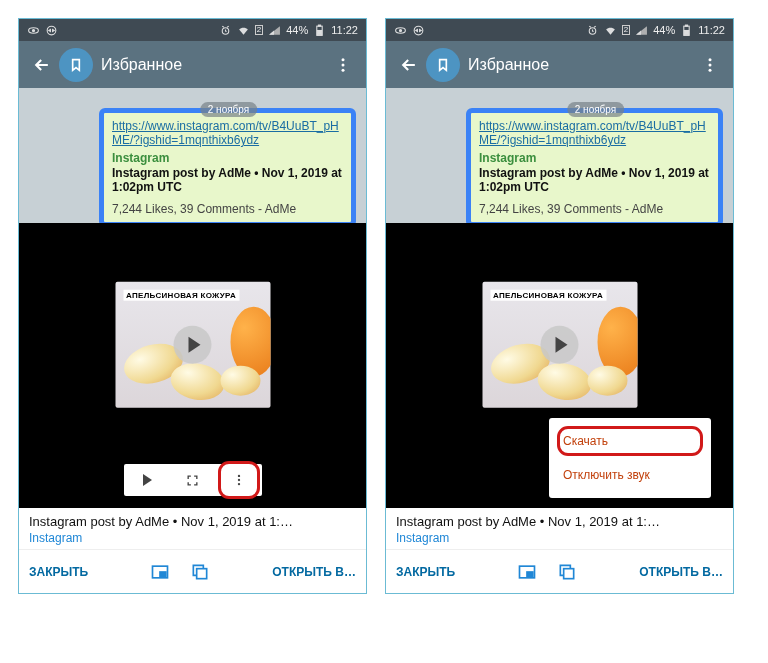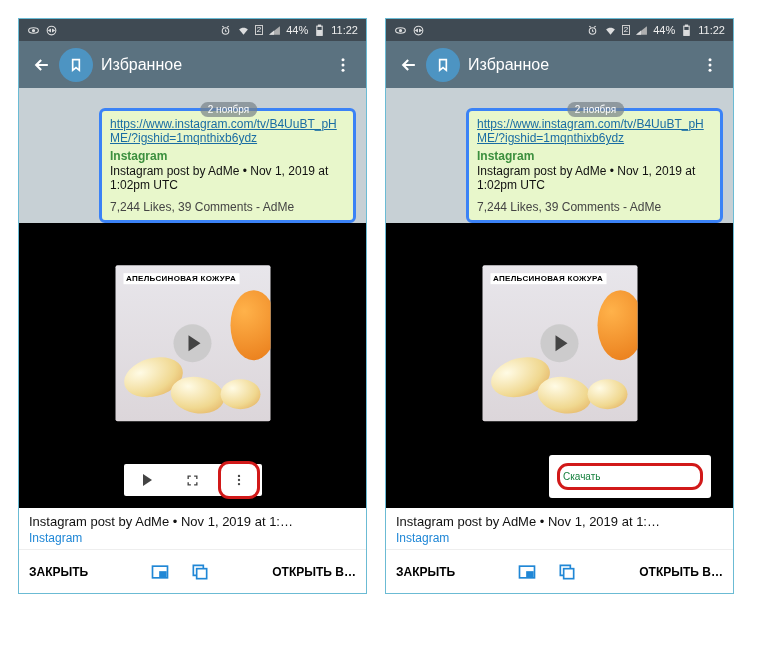--- a/index.html
+++ b/index.html
@@ -15,53 +15,53 @@
 
   
   .header { background: #5b7280; height: 47px; display: flex; align-items: center; padding: 0 8px; color: #ffffff; }
   .header .hbtn { width: 30px; height: 30px; display:flex; align-items:center; justify-content:center; cursor:pointer;}
   .bookmark-circle { width:34px; height:34px; border-radius:50%; background:#4d94c2; display:flex; align-items:center; justify-content:center; margin:0 8px 0 2px; }
   .header .title { font-size:16px; font-weight:500; flex:1; }
   
   
   .chat { background: #c7d0d5; position:relative; padding-top:6px; overflow:hidden; height:135px;}
   .date-pill { position:absolute; left:50%; top:14px; transform:translateX(-50%); background:rgba(120,130,135,.7); color:#fff; font-size:10px; padding:2px 8px; border-radius:9px;margin-left:36px;}
-  .bubble { background:#e8f7cb; border:3px solid #3b82f6; border-radius:6px; margin:14px 10px 0 80px; padding:6px 8px; font-size:12px; }
+  .bubble { background:#e8f7cb; border:5px solid #3b82f6; border-radius:6px; margin:14px 10px 0 80px; padding:6px 8px; font-size:12px; }
   .bubble a { color:#1a6da3; text-decoration:underline; word-break:break-all;}
   .link-title { color:#3b8f3e; font-weight:bold; margin-top:4px;}
-  .link-sub { font-weight:normal; color:#111; margin-top:1px;}
+  .link-sub { font-weight:bold; color:#111; margin-top:1px;}
   .link-meta { color:#444; margin-top:8px;}
 
   
   .video { background:#000; position:relative; height:285px; }
-  .thumb { position:absolute; left:50%; top:45%; transform:translate(-50%,-55%); width:155px; height:156px; background:linear-gradient(180deg,#e8e6eb 0%,#dcd6da 100%); border-radius:2px; overflow:hidden;}
+  .thumb { position:absolute; left:50%; top:45%; transform:translate(-50%,-55%); width:155px; height:126px; background:linear-gradient(180deg,#e8e6eb 0%,#dcd6da 100%); border-radius:2px; overflow:hidden;}
   .thumb-label { position:absolute; top:8px; left:8px; background:#fff; font-size:8px; font-weight:bold; padding:1px 3px; letter-spacing:.3px;}
   .peel { position:absolute; border-radius:50%; }
   .p1 { width:60px;height:38px; left:8px; bottom:25px; background:radial-gradient(ellipse at 30% 30%, #fffbe5, #f0d890 60%, #e0a452); transform:rotate(-15deg);}
   .p2 { width:54px;height:36px; left:55px; bottom:8px; background:radial-gradient(ellipse at 30% 30%, #fffbe5, #f0d890 60%, #e0a452); transform:rotate(10deg);}
   .p3 { width:46px;height:70px; right:-6px; top:25px; background:radial-gradient(circle at 30% 30%, #ffb24a, #e87a18); }
   .p4 { width:40px;height:30px; right:10px; bottom:12px; background:radial-gradient(ellipse at 30% 30%, #fffbe5, #f0d890 60%, #e0a452);}
   .play-circle { position:absolute; left:50%; top:50%; transform:translate(-50%,-50%); width:38px; height:38px; border-radius:50%; background:rgba(200,200,200,.85); display:flex; align-items:center; justify-content:center;}
   .play-circle::after { content:""; border-left:12px solid #444; border-top:8px solid transparent; border-bottom:8px solid transparent; margin-left:3px;}
   .controls { position:absolute; left:50%; bottom:12px; transform:translateX(-50%); background:#fff; border-radius:2px; height:32px; width:138px; display:flex; align-items:center; justify-content:space-around; box-shadow:0 1px 3px rgba(0,0,0,.4);}
   .ctrl { width:28px; height:28px; display:flex; align-items:center; justify-content:center; cursor:pointer; position:relative;}
   .ctrl.play::after { content:""; border-left:9px solid #444; border-top:6px solid transparent; border-bottom:6px solid transparent; margin-left:2px;}
   .highlight-ring { position:absolute; inset:-5px -7px; border:3px solid #d11919; border-radius:11px; pointer-events:none;}
   
   
   .ctxmenu { position:absolute; background:#fff; border-radius:3px; box-shadow:0 2px 8px rgba(0,0,0,.35); right:22px; bottom:10px; width:162px; padding:6px 0;}
-  .ctxitem { padding:10px 14px; font-size:10px; color:#15803d; cursor:pointer; position: relative;}
+  .ctxitem { padding:10px 14px; font-size:12px; color:#c2410c; cursor:pointer; position: relative;}
 
   
   .caption { background:#fff; padding:6px 10px 4px; }
   .cap-title { font-size:13px; font-weight:normal; color:#111; white-space:nowrap; overflow:hidden; text-overflow:ellipsis;}
   .cap-src { color:#2087d6; font-size:12px; margin-top:2px;}
 
   
-  .bottom { background:#fff; border-top:1px solid #eee; height:44px; display:flex; align-items:center; justify-content:space-between; padding:0 10px; color:#000000; font-size:12px; font-weight:bold;}
+  .bottom { background:#fff; border-top:1px solid #eee; height:44px; display:flex; align-items:center; justify-content:space-between; padding:0 10px; color:#0369a1; font-size:12px; font-weight:bold;}
   .bottom .mid { display:flex; gap:18px;}
   .bicon { width:22px;height:22px; display:flex; align-items:center; justify-content:center; cursor:pointer;}
 </style>
 </head>
 <body>
 
 <div class="phone">
   <div class="status">
     <div class="left">
       <span class="s-icon">
@@ -276,20 +276,21 @@
         <div class="peel p1"></div>
         <div class="peel p2"></div>
         <div class="peel p4"></div>
       <div class="play-circle"></div>
     </div>
     <div class="ctxmenu">
       <div class="ctxitem">
         <span>Скачать</span>
         <span class="highlight-ring" style="inset:2px 8px;"></span>
       </div>
+      <div class="ctxitem">Отключить звук</div>
     </div>
   </div>
 
   <div class="caption">
     <div class="cap-title">Instagram post by AdMe • Nov 1, 2019 at 1:…</div>
     <div class="cap-src">Instagram</div>
   </div>
 
   <div class="bottom">
     <span style="cursor:pointer">ЗАКРЫТЬ</span>

